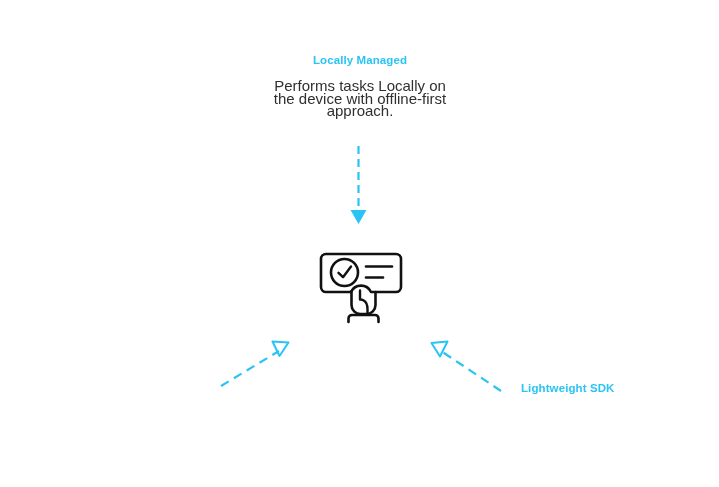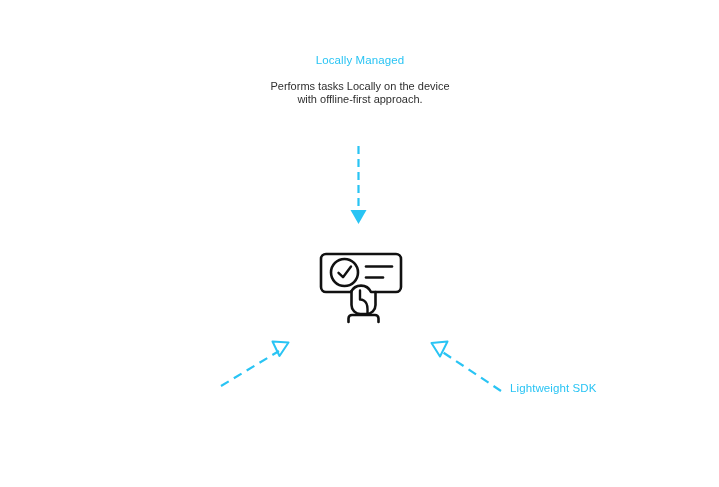--- a/index.html
+++ b/index.html
@@ -18,29 +18,29 @@
     height: 487px;
     background: #ffffff;
     overflow: hidden;
   }
 
   
   .node { position: absolute; }
 
   .node-title {
     color: #29c4f4;
-    font-weight: normal;
+    font-weight: bold;
     font-size: 11.5px;
     line-height: 14px;
     letter-spacing: 0.1px;
     margin: 0;
   }
   .node-body {
     color: #2f2f2f;
-    font-size: 11px;
+    font-size: 15px;
     line-height: 12.5px;
     margin: 0;
   }
 
   .align-center { text-align: center; }
   .align-left   { text-align: left; }
 
   
   #node-locally-managed {
     left: 265px;
@@ -52,21 +52,21 @@
   
   #node-android-pos {
     left: 40px;
     top: 379px;
     width: 205px;
   }
   #node-android-pos .node-body { margin-top: 16px; }
 
   
   #node-lightweight-sdk {
-    left: 510px;
+    left: 521px;
     top: 381px;
     width: 180px;
   }
   #node-lightweight-sdk .node-body { margin-top: 18px; }
 
   
   .art {
     position: absolute;
     left: 0;
     top: 0;

